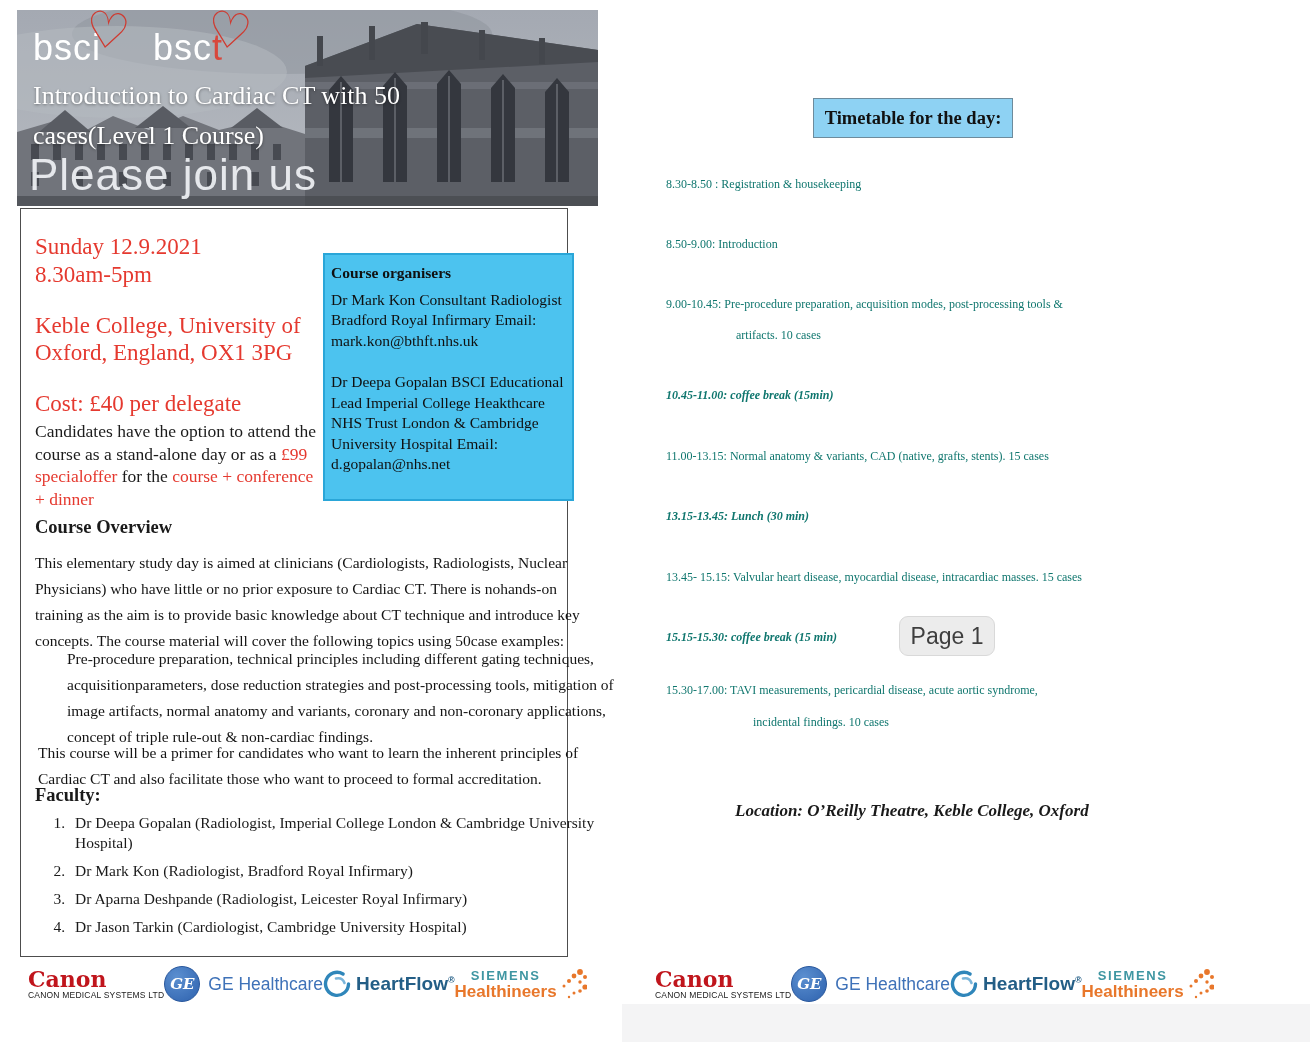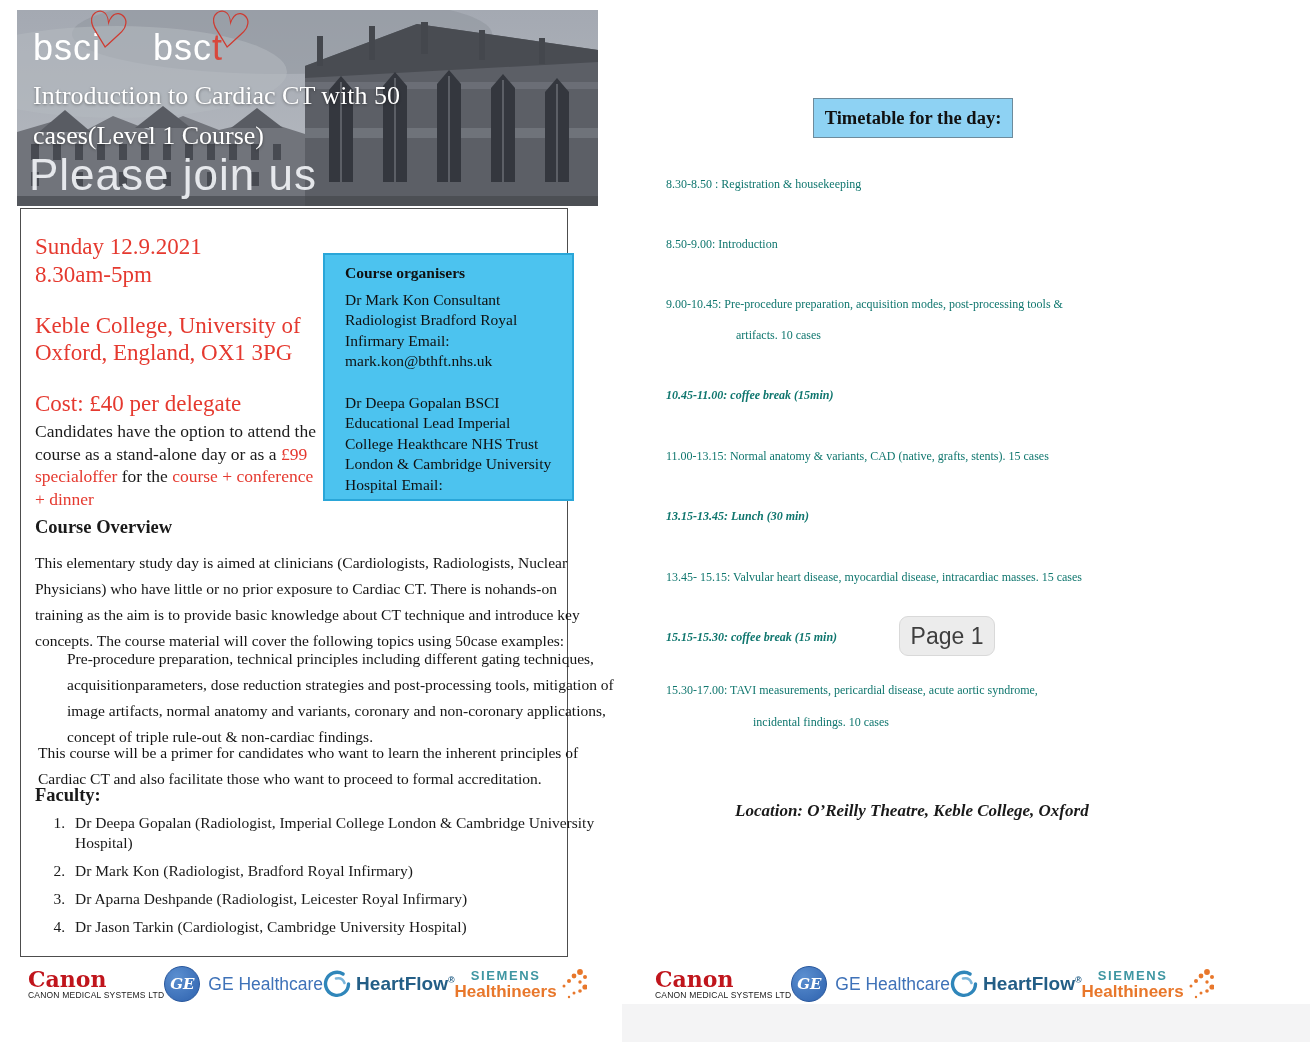--- a/index.html
+++ b/index.html
@@ -24,21 +24,21 @@
   .content-box { position:absolute; left:20px; top:208px; width:548px; height:749px;
                  border:1.5px solid #4d4d4d; background:#ffffff; box-sizing:border-box; }
   .red { color:#e5392f; }
   .detail-date  { position:absolute; left:14px; top:24px;  font-size:23px; line-height:28px; }
   .detail-venue { position:absolute; left:14px; top:103px; font-size:23px; line-height:27px; }
   .detail-cost  { position:absolute; left:14px; top:182px; font-size:23px; }
   .detail-option{ position:absolute; left:14px; top:211px; width:288px; font-size:17.5px;
                   line-height:22.5px; color:#1c1c1c; }
   .organisers { position:absolute; left:302px; top:44px; width:251px; height:248px;
                 background:#4cc3ef; border:2px solid #2aa6d8; box-sizing:border-box;
-                padding:8px 20px; font-size:15.5px; line-height:20.5px; color:#101010; overflow:hidden; }
+                padding:8px 6px; font-size:15.5px; line-height:20.5px; color:#101010; overflow:hidden; }
   .organisers h3 { margin:0 0 6px 0; font-size:15.5px; font-weight:bold; }
   .organisers p  { margin:0 0 21px 0; }
   .overview-heading { position:absolute; left:14px; top:308px; font-size:18.5px; font-weight:bold; }
   .body-para { position:absolute; font-size:15.5px; line-height:26px; color:#141414; }
   .para1 { left:14px; top:341px; width:551px; }
   .para2 { left:17px; top:437px; width:548px;margin-left:29px; }
   .para3 { left:17px; top:531px; width:548px; }
   .faculty-heading { position:absolute; left:14px; top:576px; font-size:18.5px; font-weight:bold; }
   .faculty-list { position:absolute; left:14px; top:604px; width:545px; margin:0;
                   padding-left:34px; font-size:15.5px; line-height:20px; }

